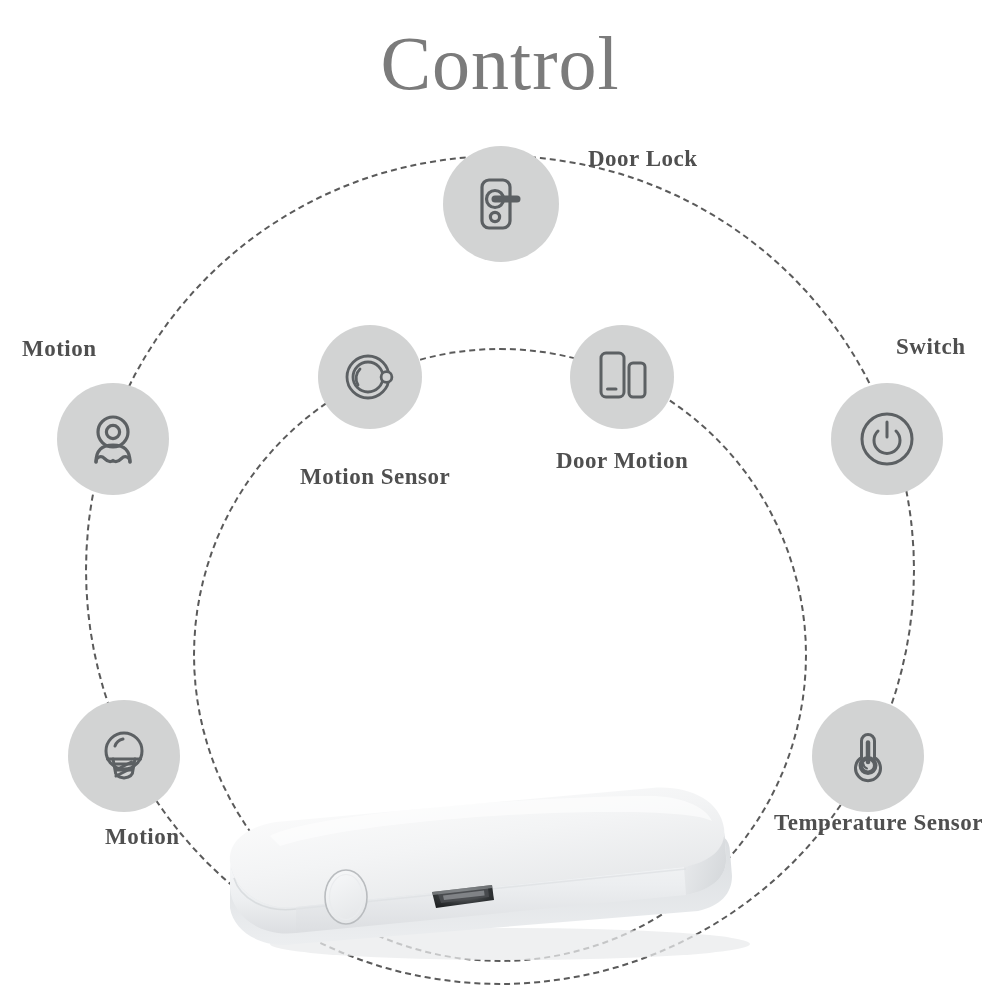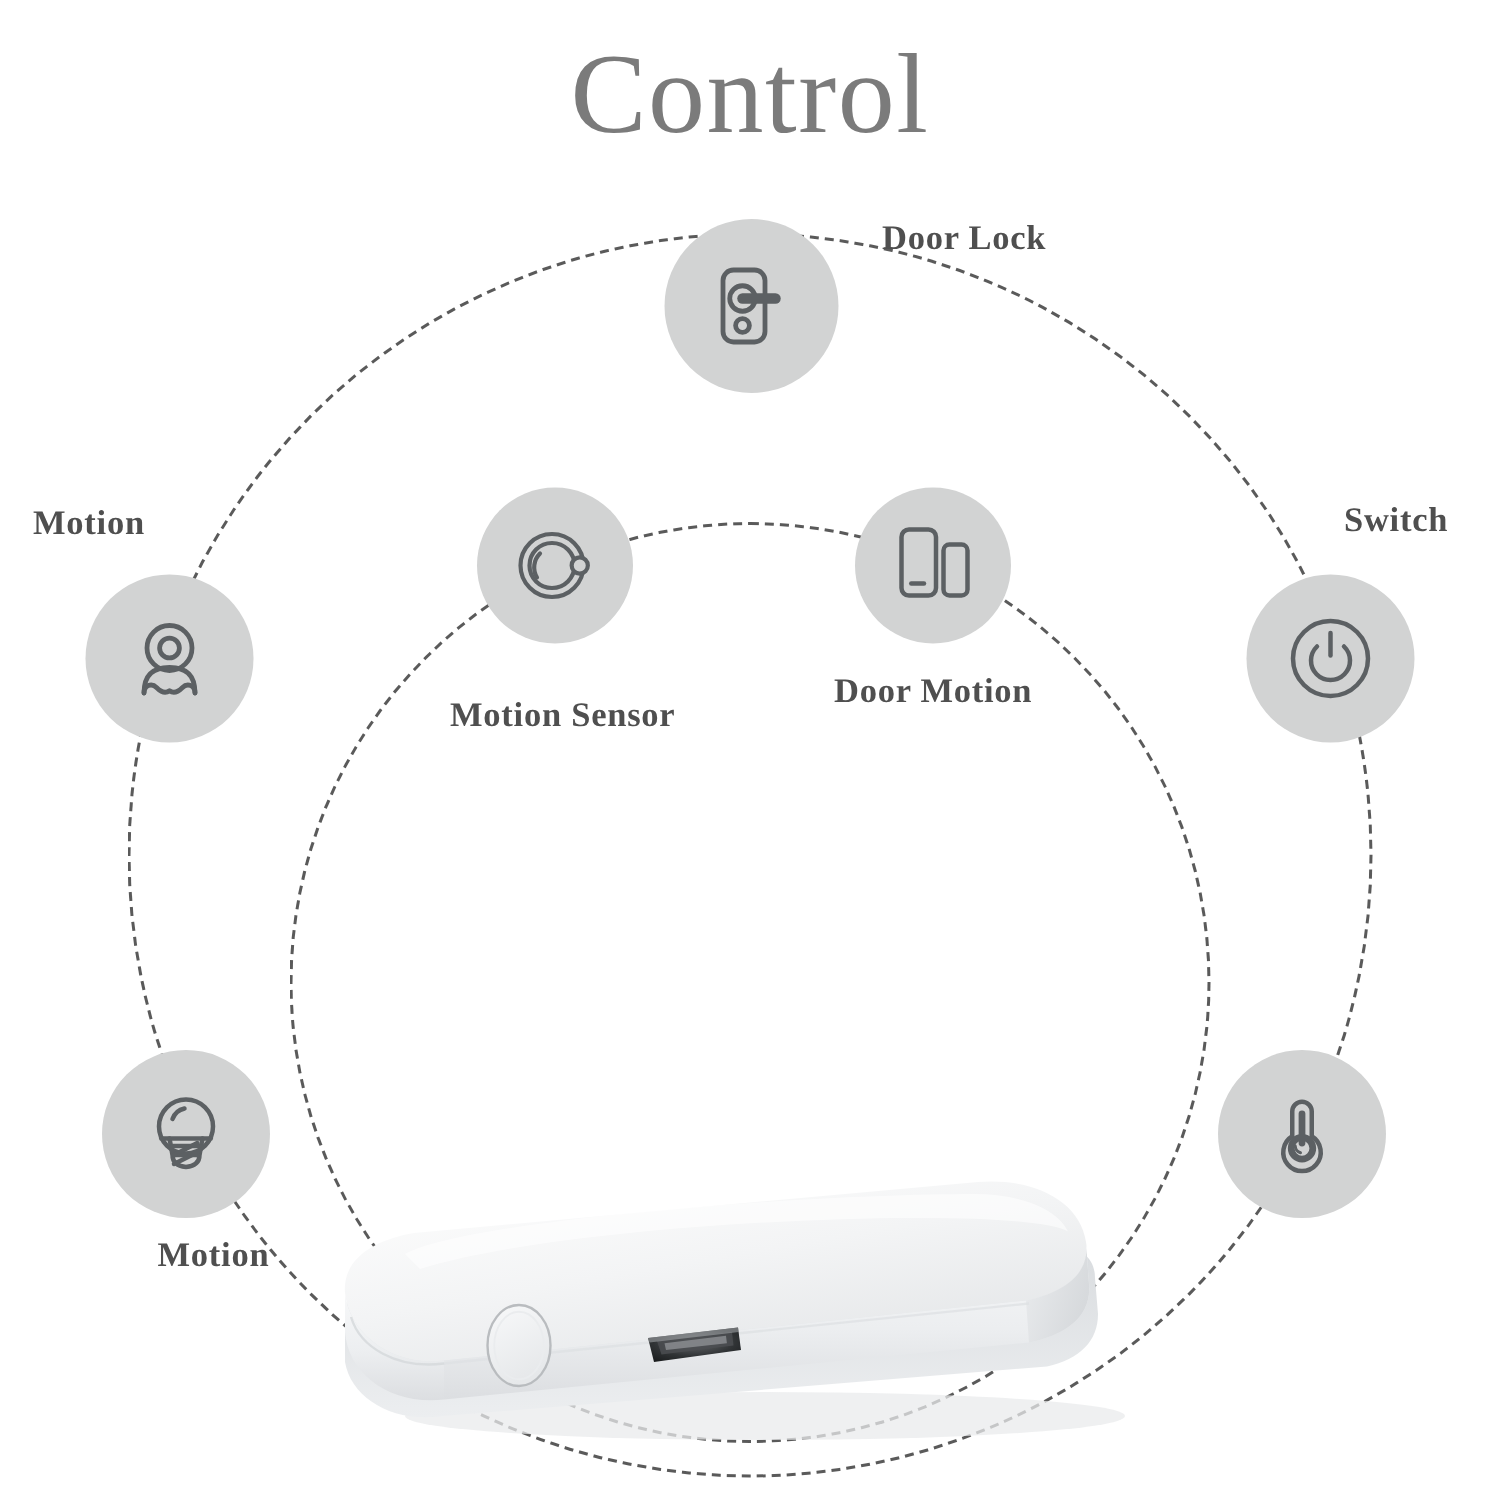--- a/index.html
+++ b/index.html
@@ -197,20 +197,21 @@
     <span>
       <svg width="58" height="58" viewBox="0 0 58 58" fill="none" stroke="#5c6063" stroke-width="3" stroke-linecap="round" stroke-linejoin="round">
         <path d="M22.5 30.5 L22.5 14 A6.5 6.5 0 0 1 35.5 14 L35.5 30.5
                  A12.5 12.5 0 1 1 22.5 30.5 Z"></path>
         <path d="M29 15.5 L29 35" stroke-width="4.5"></path>
         <circle cx="29" cy="38.5" r="7.2" stroke-width="4.5"></circle>
         <path d="M24.5 37 A5 5 0 0 0 28 41.5" stroke-width="2"></path>
       </svg>
     </span>
   </div>
+  <div class="node-label" id="label-temp">Temperature Sensor</div>
 
   <div id="hub">
     <svg width="600" height="200" viewBox="0 0 600 200">
       <defs>
         <linearGradient id="topFace" x1="0.15" y1="0" x2="0.85" y2="1">
           <stop offset="0%" stop-color="#fdfdfd"></stop>
           <stop offset="45%" stop-color="#f3f4f5"></stop>
           <stop offset="100%" stop-color="#e2e4e6"></stop>
         </linearGradient>
         <linearGradient id="frontFace" x1="0" y1="0" x2="0" y2="1">

